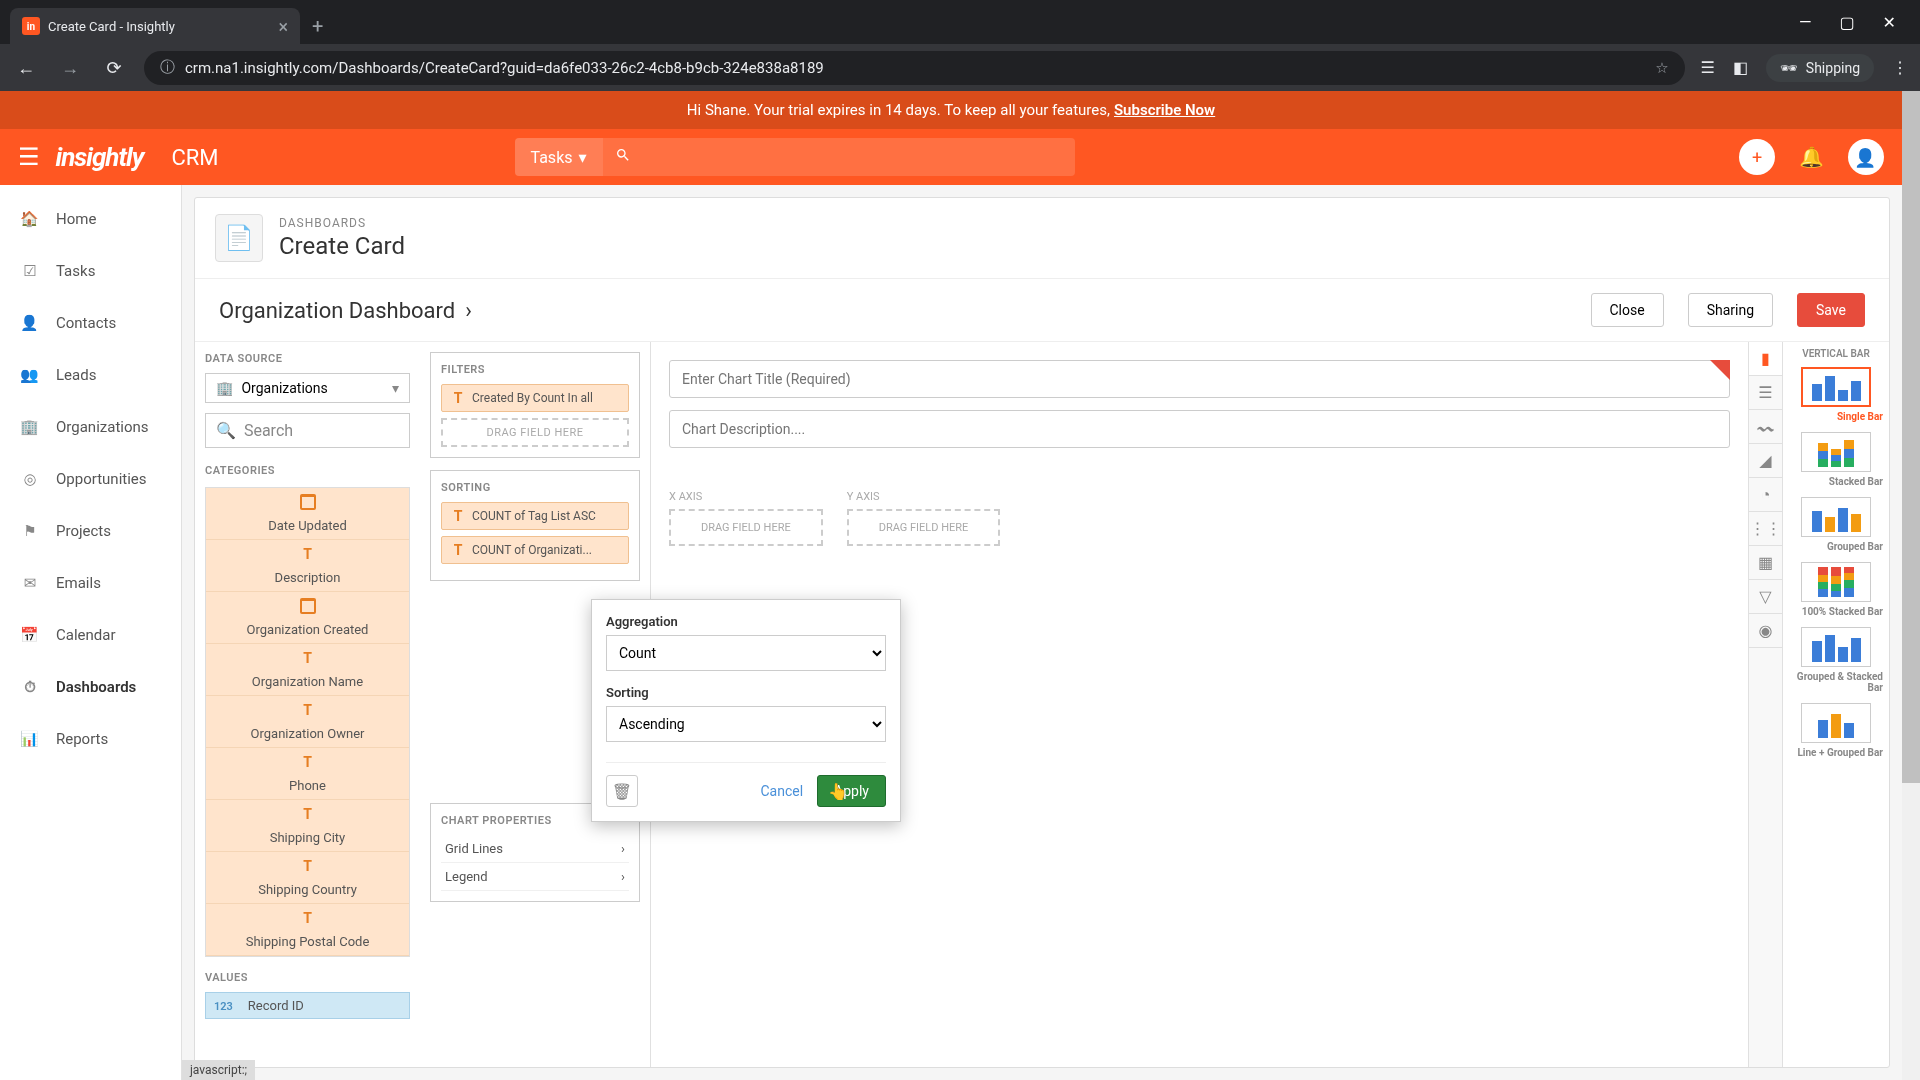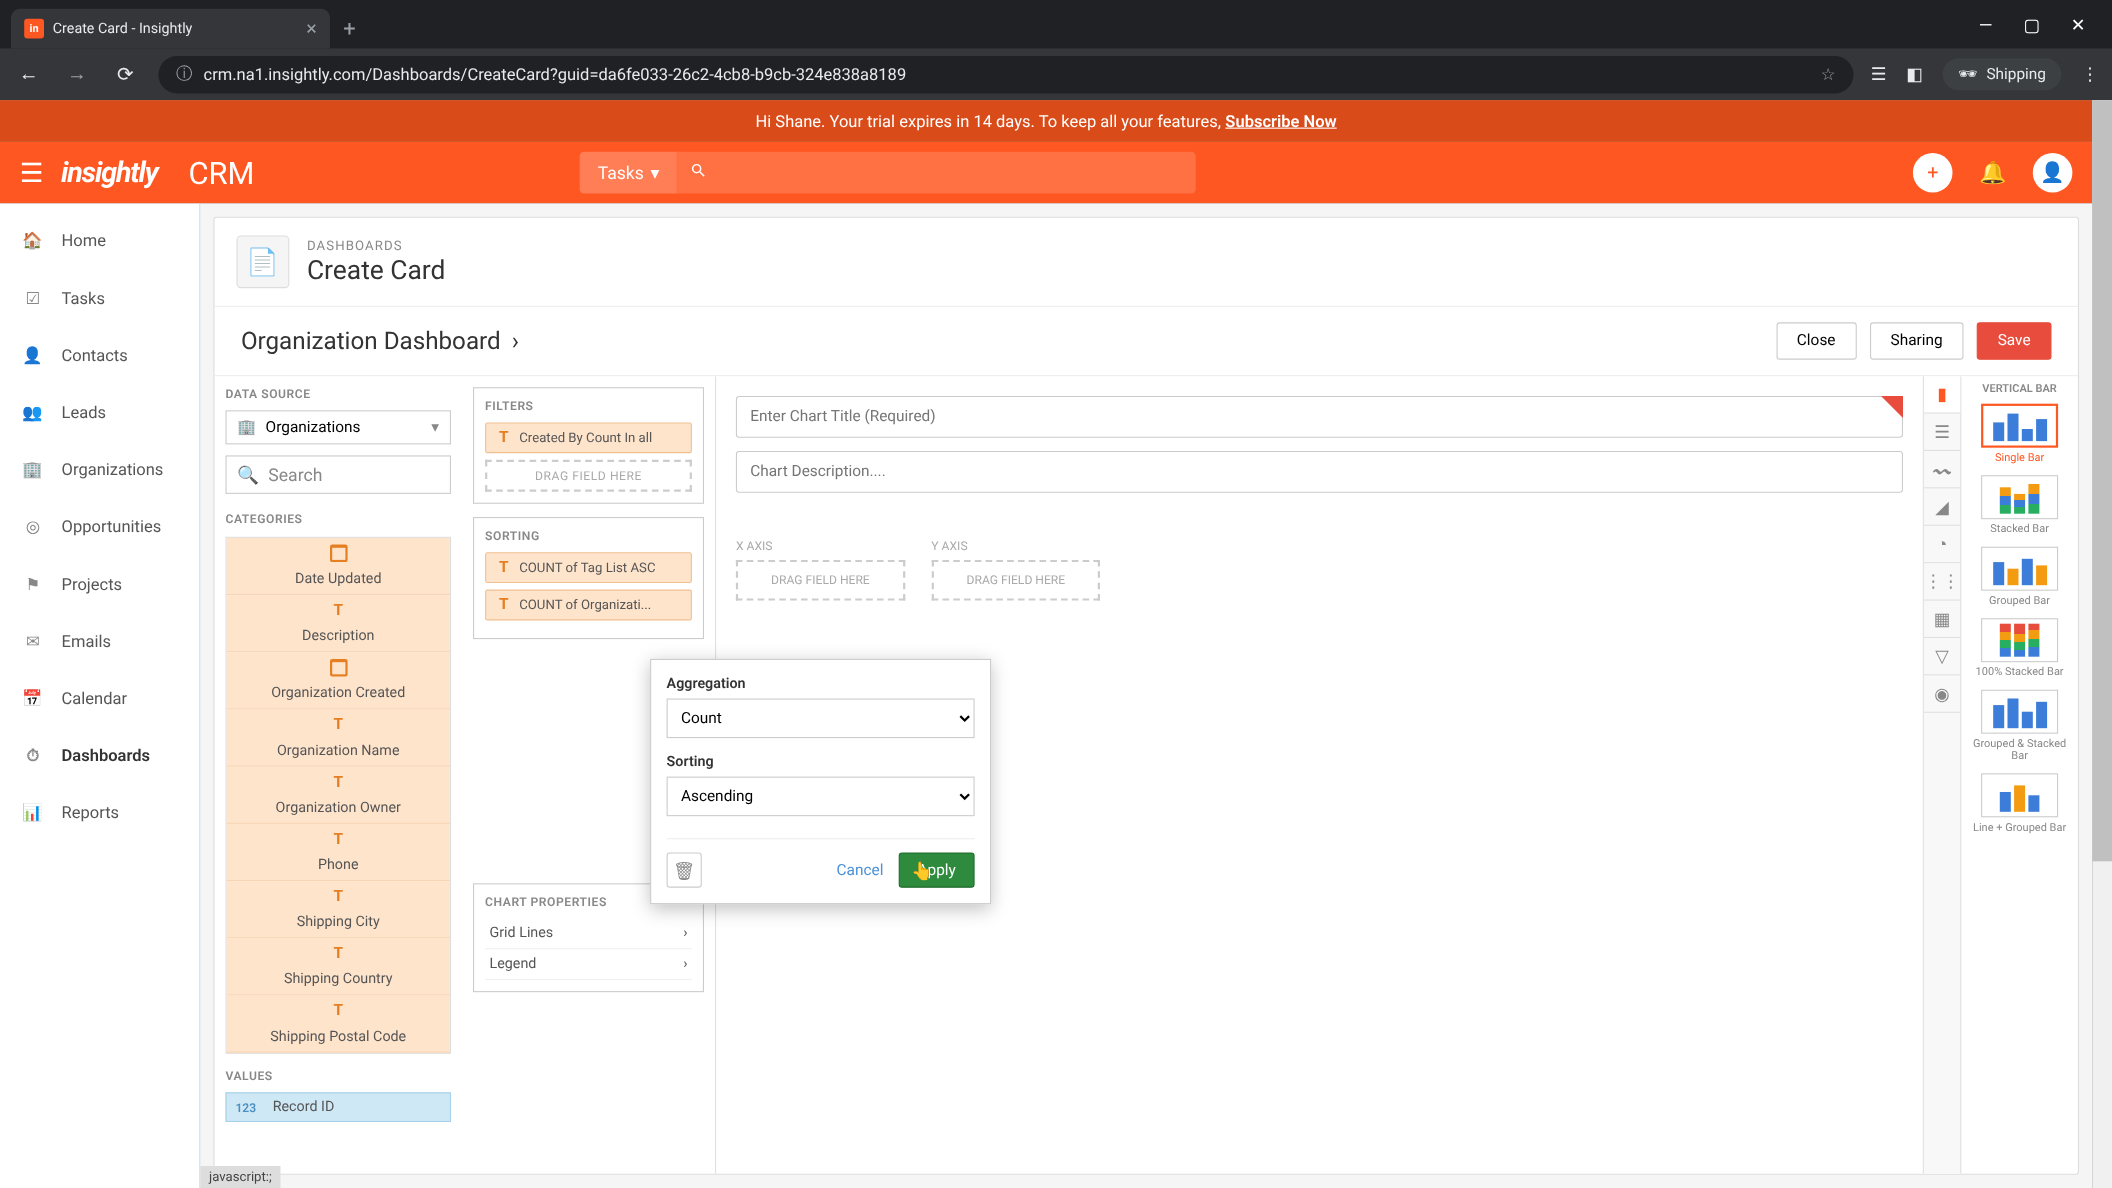--- a/index.html
+++ b/index.html
@@ -21,21 +21,21 @@
 .addr-right { display: flex; align-items: center; gap: 18px; color: #e8eaed; }
 .incognito-chip { background: #3c4043; border-radius: 20px; padding: 6px 14px; display: flex; align-items: center; gap: 8px; font-size: 14px; }
 
 
 .app { position: absolute; top: 91px; left: 0; right: 18px; bottom: 0; background: #7dd3fc; }
 .trial-banner { background: #d94c1a; color: #fff; height: 38px; display: flex; align-items: center; justify-content: center; font-size: 15px; gap: 4px; }
 .trial-banner a { color: #fff; text-decoration: underline; font-weight: 600; }
 .app-header { background: #ff5722; height: 56px; display: flex; align-items: center; padding: 0 18px; gap: 16px; }
 .hamburger { color: #fff; font-size: 24px; cursor: pointer; }
 .logo { color: #fff; font-size: 26px; font-weight: 700; font-style: italic; letter-spacing: -1px; }
-.crm-label { color: #fff; font-size: 28px; margin-left: 12px; }
+.crm-label { color: #fff; font-size: 22px; margin-left: 12px; }
 .search-area { margin-left: 280px; display: flex; align-items: center; background: rgba(255,255,255,0.15); border-radius: 4px; height: 38px; width: 560px; }
 .search-dropdown { background: rgba(255,255,255,0.1); padding: 0 16px; height: 100%; display: flex; align-items: center; color: #fff; border-radius: 4px 0 0 4px; gap: 6px; }
 .search-field { flex: 1; padding: 0 12px; color: #fff; }
 .search-field svg { fill: #fff; }
 .header-actions { margin-left: auto; display: flex; gap: 24px; align-items: center; }
 .header-icon { width: 36px; height: 36px; background: #fff; border-radius: 50%; display: flex; align-items: center; justify-content: center; color: #ff5722; font-size: 18px; }
 
 
 .main-layout { display: flex; height: calc(100% - 94px); }
 .sidebar { width: 182px; background: #fff; border-right: 1px solid #e0e0e0; padding-top: 8px; }
@@ -45,21 +45,21 @@
 
 
 .content { flex: 1; background: #f5f5f5; position: relative; overflow: hidden; }
 .card-panel { background: #fff; margin: 12px; border: 1px solid #ddd; border-radius: 3px; height: calc(100% - 24px); display: flex; flex-direction: column; }
 .card-header { padding: 16px 20px; display: flex; align-items: center; gap: 16px; border-bottom: 1px solid #eee; }
 .card-icon { width: 48px; height: 48px; background: #f5f5f5; border: 1px solid #ddd; border-radius: 4px; display: flex; align-items: center; justify-content: center; font-size: 24px; }
 .breadcrumb-label { color: #888; font-size: 12px; letter-spacing: 1px; }
 .card-title { font-size: 24px; color: #333; margin-top: 2px; }
 .sub-header { padding: 14px 24px; display: flex; align-items: center; border-bottom: 1px solid #eee; }
 .dashboard-name { font-size: 22px; color: #333; display: flex; align-items: center; gap: 10px; }
-.sub-actions { margin-left: auto; display: flex; gap: 12px; }
+.sub-actions { margin-left: auto; display: flex; gap: 24px; }
 .btn { padding: 8px 18px; border: 1px solid #ccc; background: #fff; border-radius: 3px; font-size: 14px; cursor: pointer; }
 .btn-save { background: #e74c3c; color: #fff; border-color: #e74c3c; }
 
 
 .builder { flex: 1; display: flex; overflow: hidden; }
 .builder-col { padding: 10px; }
 .col-left { width: 225px; }
 .col-mid { width: 230px; }
 .col-center { flex: 1; border-left: 1px solid #e0e0e0; border-right: 1px solid #e0e0e0; padding: 18px; position: relative; }
 .col-right { width: 140px; display: flex; }
@@ -82,21 +82,21 @@
 .axis-box { }
 .axis-label { font-size: 11px; color: #aaa; margin-bottom: 6px; }
 .axis-drop { border: 2px dashed #ccc; padding: 10px 30px; font-size: 11px; color: #aaa; }
 
 
 .chart-type-strip { width: 34px; background: #f8f8f8; border-right: 1px solid #e0e0e0; display: flex; flex-direction: column; }
 .chart-type-icon { height: 34px; display: flex; align-items: center; justify-content: center; color: #888; border-bottom: 1px solid #e0e0e0; }
 .chart-type-icon.active { background: #fff; color: #ff5722; }
 .chart-gallery { flex: 1; padding: 6px; overflow-y: auto; }
 .chart-gallery-title { font-size: 10px; color: #888; text-align: center; margin-bottom: 8px; font-weight: 600; }
-.chart-option { text-align: center; margin-bottom: 10px; cursor: pointer; }
+.chart-option { text-align: right; margin-bottom: 10px; cursor: pointer; font-weight: bold; }
 .chart-option-preview { width: 70px; height: 40px; border: 1px solid #ccc; margin: 0 auto 4px; display: flex; align-items: flex-end; justify-content: center; gap: 3px; padding: 4px; background: #fff; }
 .chart-option.active .chart-option-preview { border: 2px solid #ff5722; }
 .chart-option-label { font-size: 10px; color: #888; }
 .chart-option.active .chart-option-label { color: #ff5722; }
 .bar { width: 10px; background: #3b7dd8; }
 
 
 .values-section { margin-top: 14px; }
 .value-item { background: #cfe8f5; border: 1px solid #a8d0e8; padding: 5px 8px; font-size: 13px; color: #555; display: flex; align-items: flex-end; gap: 15px; }
 .value-type { color: #4a90c2; font-size: 11px; font-weight: 600; }

